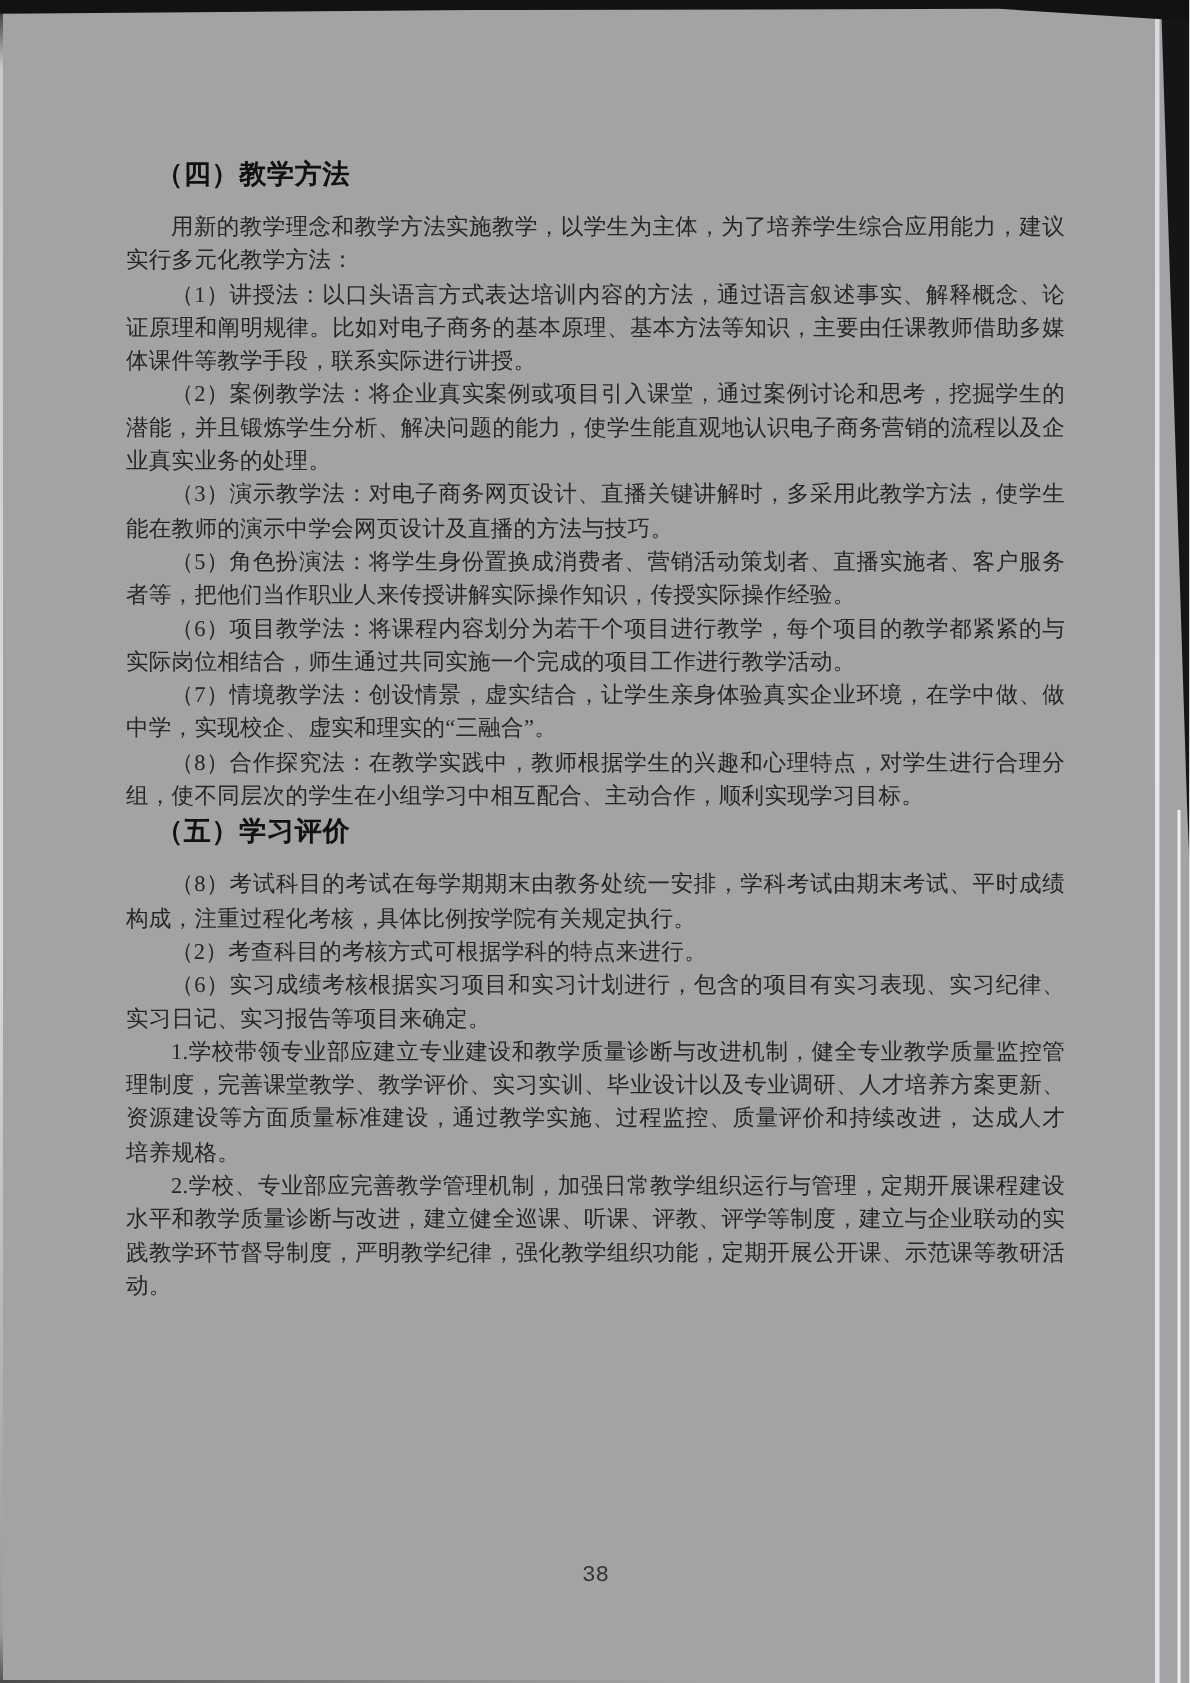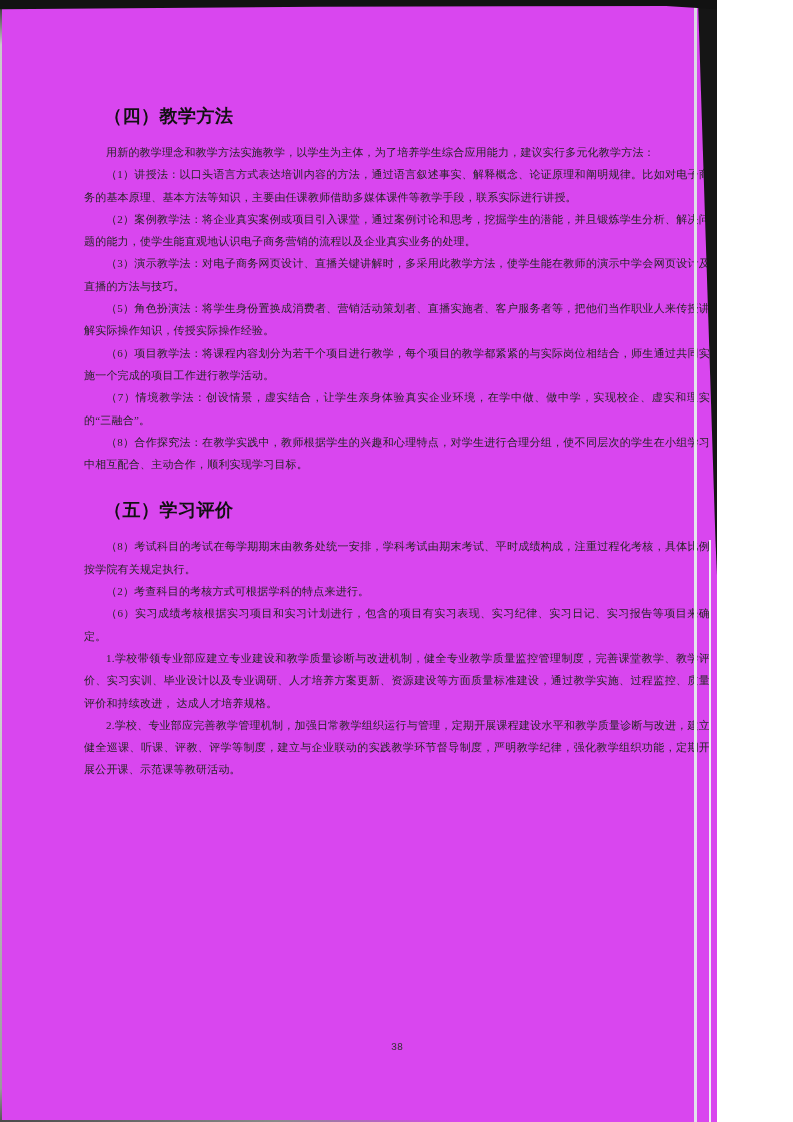--- a/index.html
+++ b/index.html
@@ -2,23 +2,23 @@
 <html><head>
 <meta charset="utf-8">
 <style>
   html, body {
     margin: 0;
     padding: 0;
     background: #ffffff;
   }
   .page {
     position: relative;
-    width: 717px;
+    width: 793px;
     height: 1122px;
-    background: #d946ef;
+    background: #a3a3a3;
     overflow: hidden;
     font-family: "Liberation Serif", "DejaVu Serif", serif;
     color: #262626;
   }
   
   .scan-top {
     position: absolute;
     top: 0; left: 0;
     width: 793px; height: 14px;
     background: #121212;
@@ -71,37 +71,36 @@
   .section-heading {
     font-family: "Liberation Sans", "DejaVu Sans", sans-serif;
     font-weight: bold;
     color: #111;
     font-size: 18px;
     line-height: 24px;
     margin: 0 0 13px 20px;
     letter-spacing: 0.5px;
   }
   .section + .section .section-heading {
-    margin-top: 23px;
   }
   .doc-paragraph {
     margin: 0;
-    font-size: 11px;
+    font-size: 15px;
     line-height: 22.3px;
     text-align: justify;
     text-indent: 2em;
     letter-spacing: 0.2px;
   }
   .page-number {
     position: absolute;
     top: 1042px;
     left: 84px;
     width: 626px;
     text-align: center;
-    font-size: 10px;
+    font-size: 15px;
     color: #333;
     font-family: Liberation Mono, monospace;
   }
 </style>
 </head>
 <body>
 
 <div class="page">
 
   <div class="scan-top"></div>

